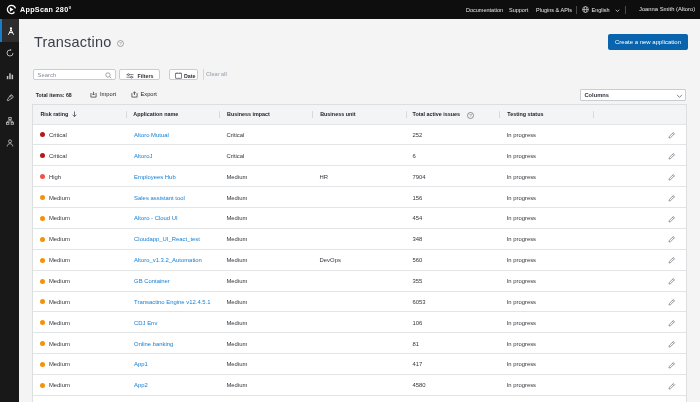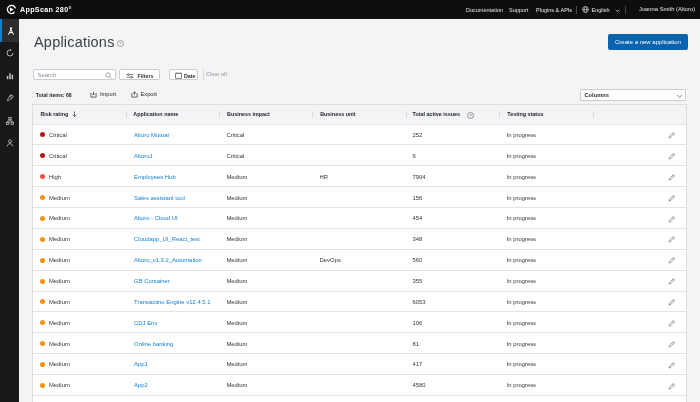--- a/index.html
+++ b/index.html
@@ -109,21 +109,21 @@
   </div>
   <div class="sideitem" style="top:112.5px">
     <svg width="8" height="8" viewBox="0 0 8 8">
       <circle cx="4" cy="2.3" r="1.5" fill="none" stroke="#c4c4c4" stroke-width="0.8"></circle>
       <path d="M1.2 7.5 C1.2 5.5 2.7 4.7 4 4.7 C5.3 4.7 6.8 5.5 6.8 7.5" fill="none" stroke="#c4c4c4" stroke-width="0.8"></path>
     </svg>
   </div>
 
 </div>
 
-<div id="title">Applications</div>
+<div id="title">Transactino</div>
 <svg class="abs" style="left:117.2px;top:40px" width="7" height="7" viewBox="0 0 7 7">
   <circle cx="3.5" cy="3.5" r="3" fill="none" stroke="#6d727b" stroke-width="0.6"></circle>
   <text x="3.5" y="5.3" font-size="4.4" fill="#6d727b" text-anchor="middle" font-family="Liberation Sans">?</text>
 </svg>
 <div id="createbtn">Create a new application</div>
 
 <div id="search">
     <span>Search</span>
   <svg class="abs" style="left:71px;top:2.3px" width="7" height="7" viewBox="0 0 7 7">
     <circle cx="3" cy="3" r="2.2" fill="none" stroke="#7b828c" stroke-width="0.7"></circle>

